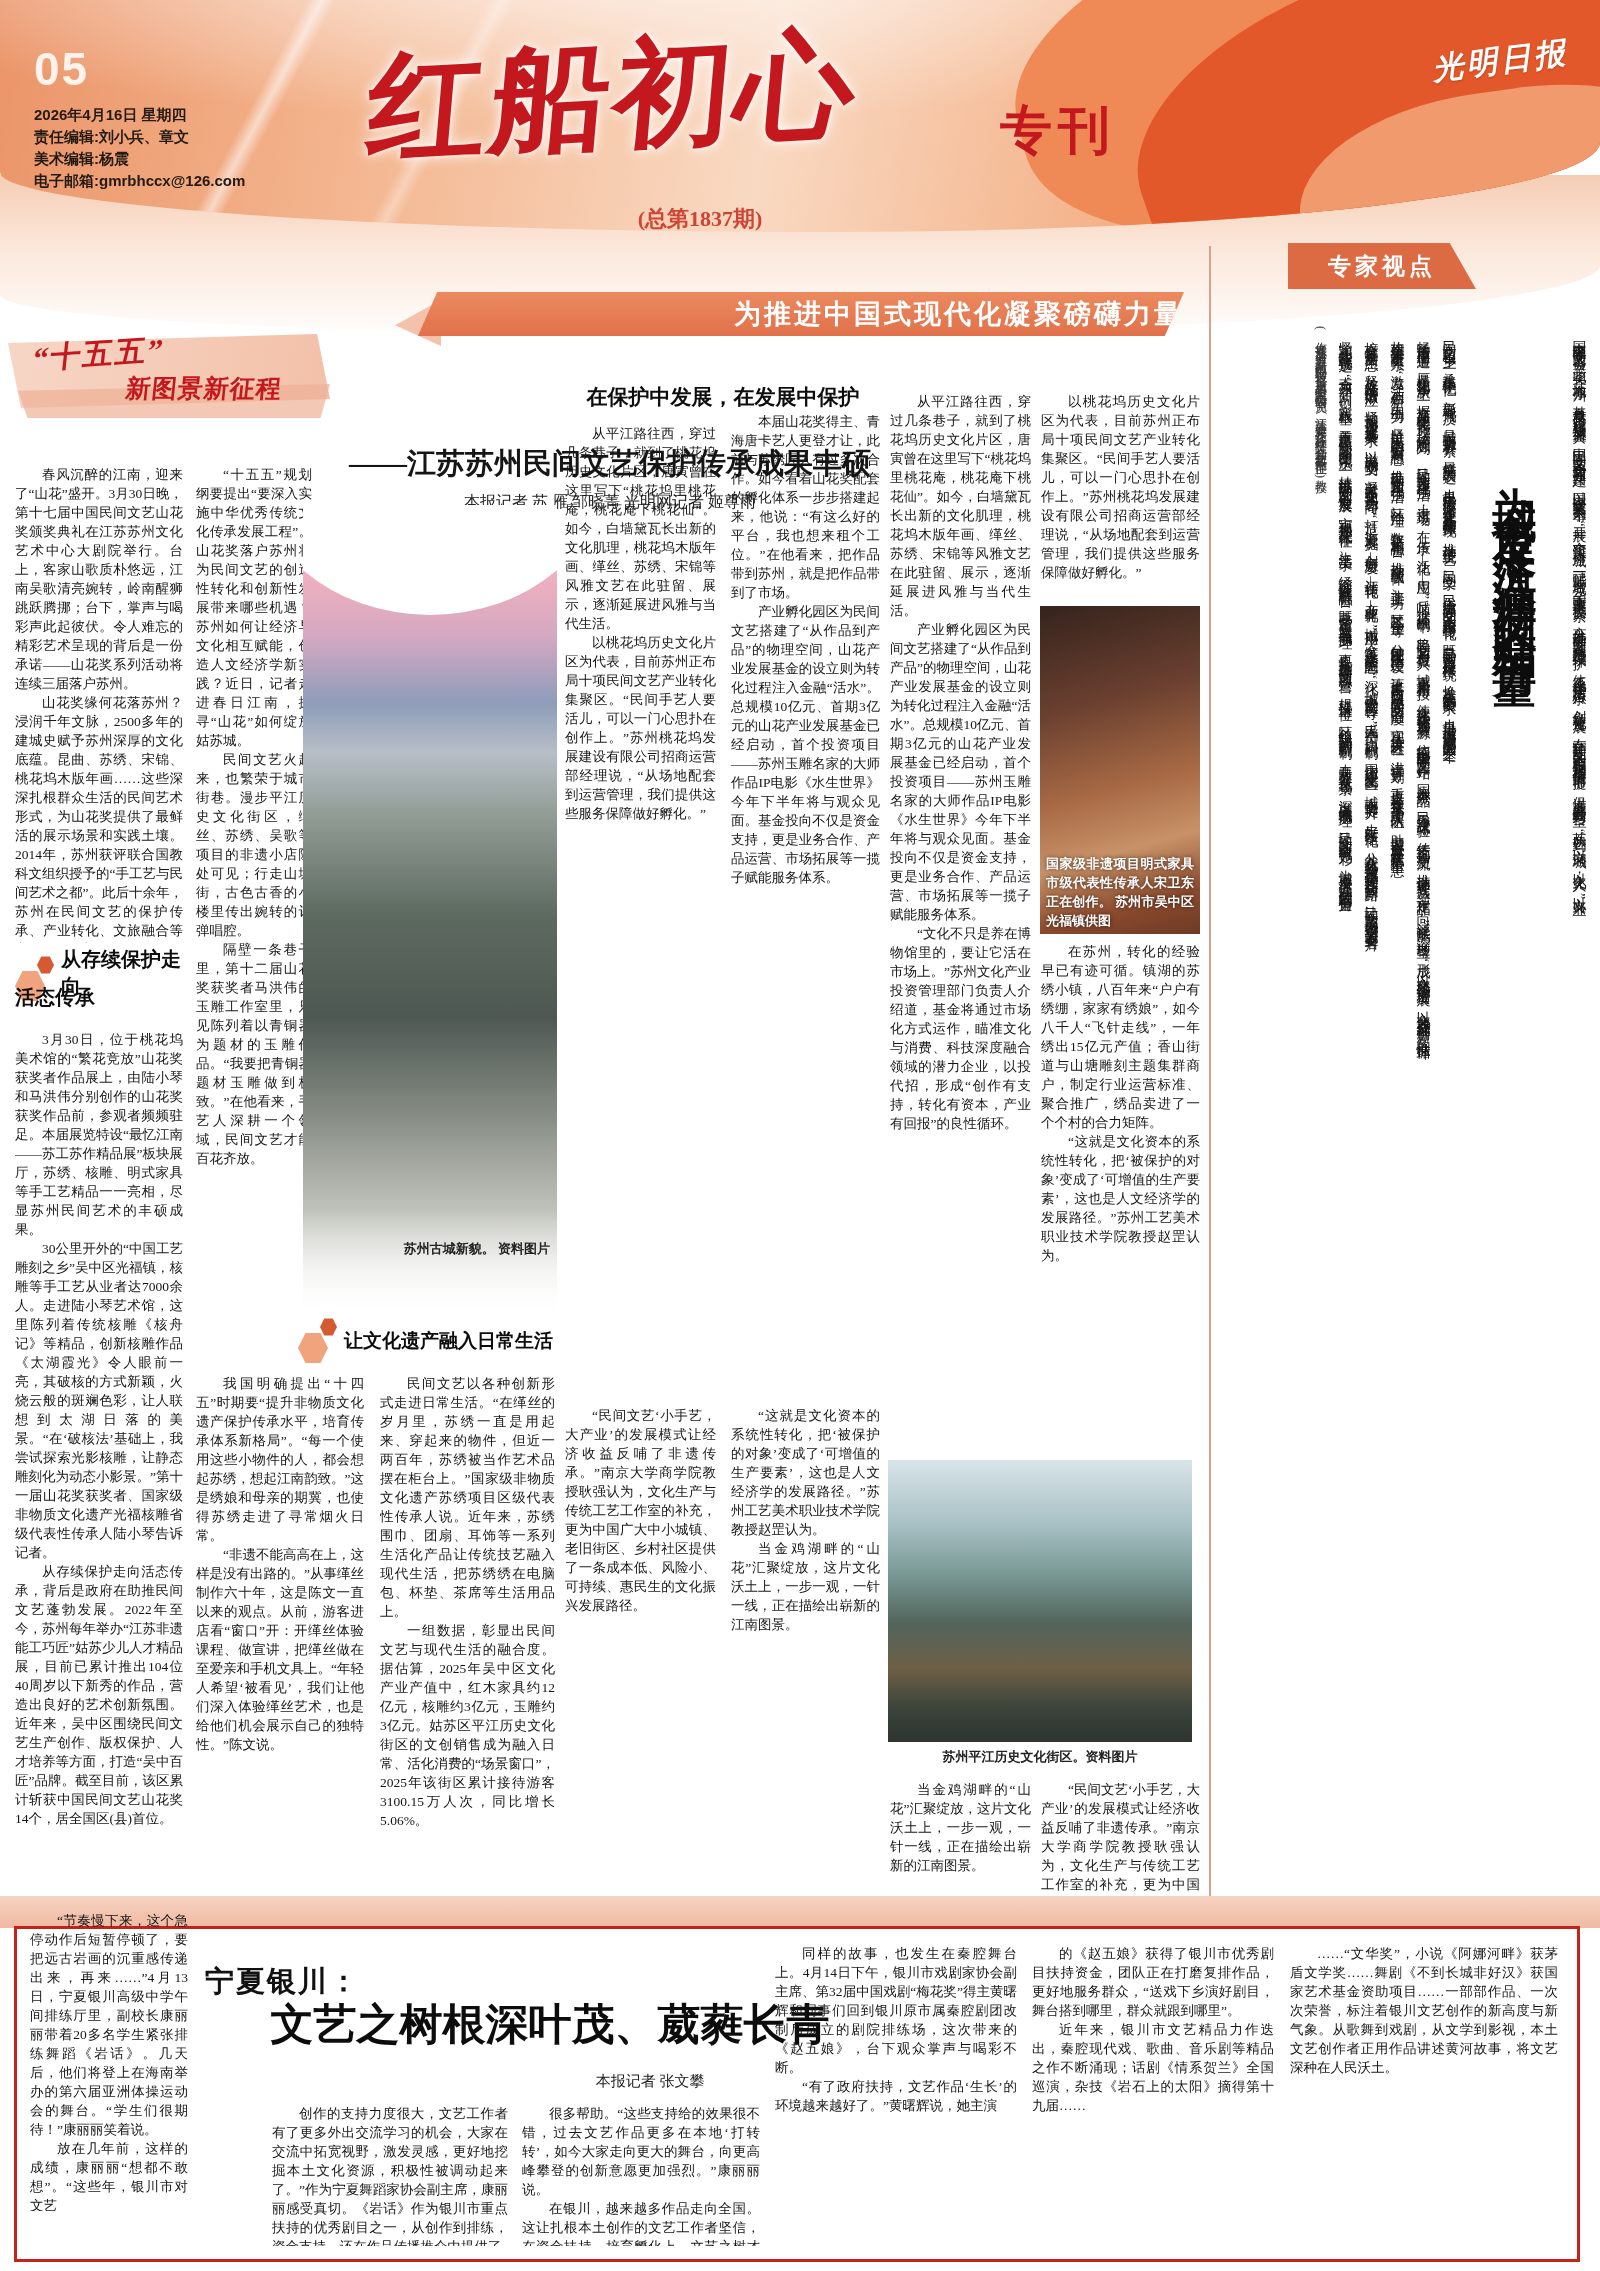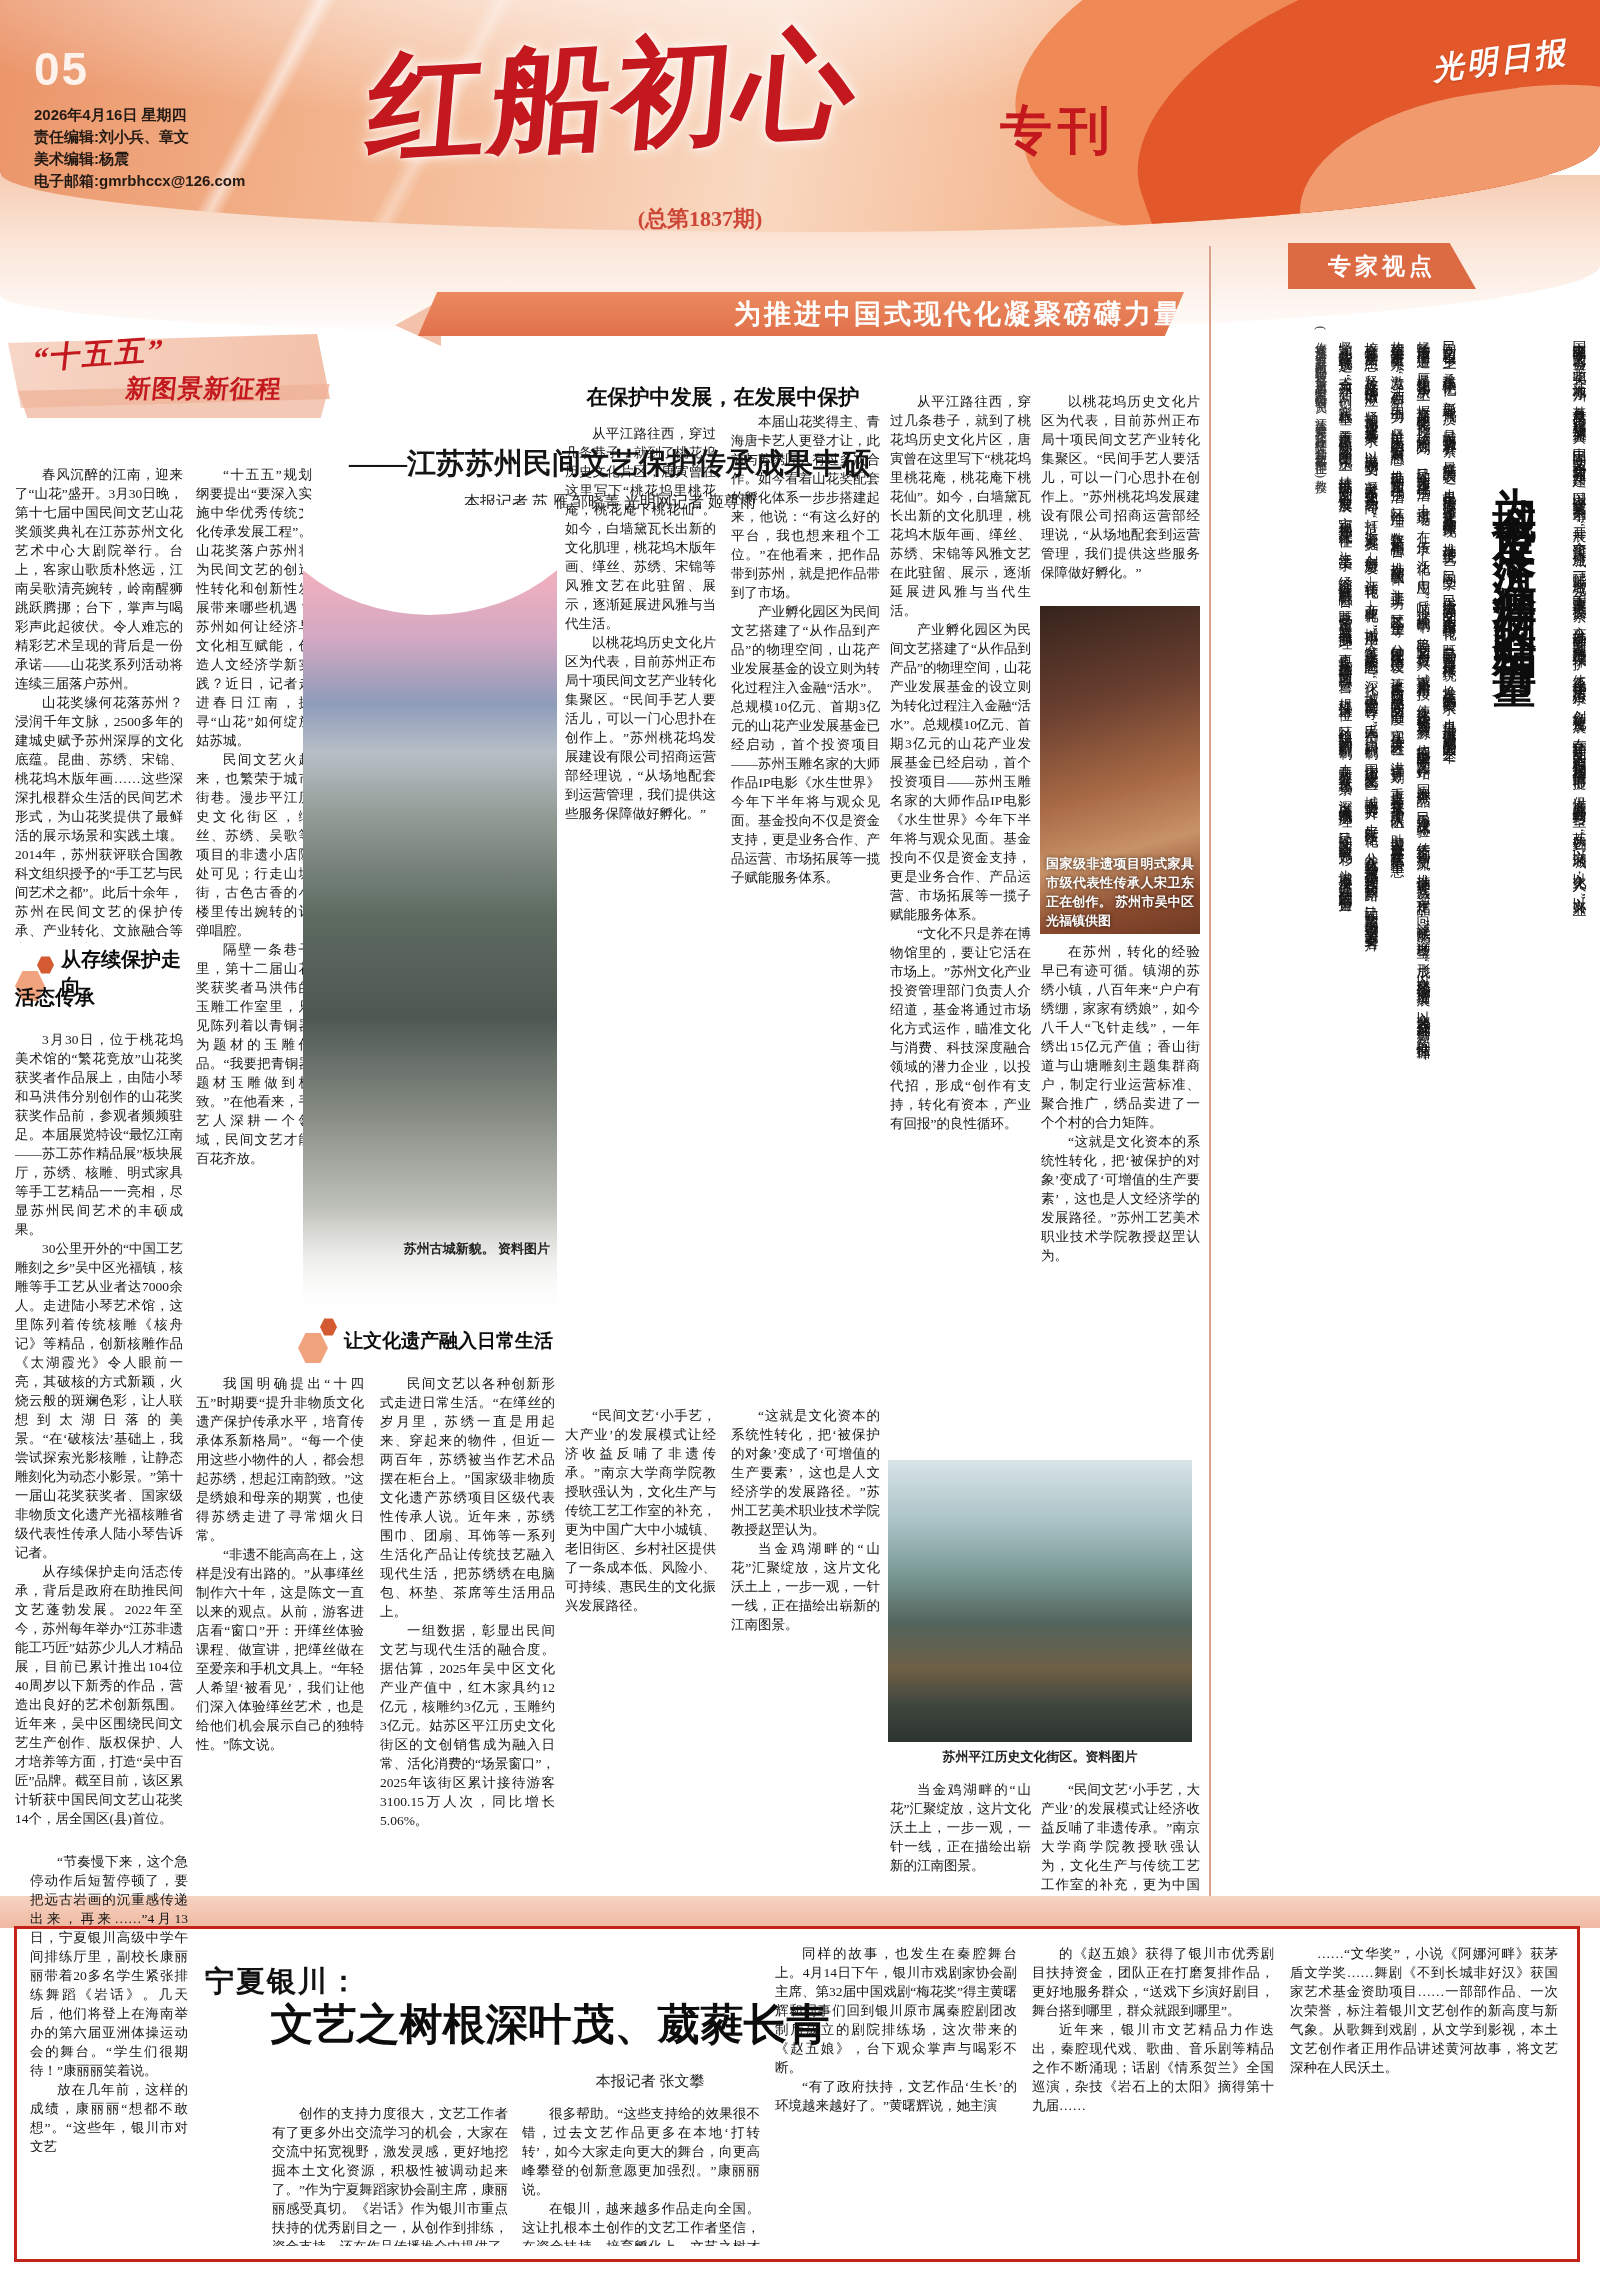--- a/index.html
+++ b/index.html
@@ -246,21 +246,21 @@
     <p>民间文艺植根乡土，承载集体记忆、彰显地方气质，是城市文明最朴素、最鲜活的表达，也是中华民族深厚审美文化底蕴的具体体现。推动传统工艺、民间文学、民俗表演等民间文艺的活态传承与转化，既是民间文艺自身延续传统、焕发生机的必然要求，也是推进城市内涵式发展的固本之举。</p>
     <p>畅通传承应用通道，厚植文化创新沃土。摒弃简单的文化设施“场馆静态陈列”，让民间文艺走进现代生活、走进市场，在“传承—活化—应用—反哺”循环机制中，将民间文艺与乡村振兴、城市更新相衔接，使文化资源转化为发展资源。依托国家级民间文艺工作站，同步举办绣品、民俗云浸式体验、传统工艺创新交流，推动评奖理念从“评定作品”向“评奖赋能”深度转型，形成“以文化引领经济增发展，以文化养育成经济创新”的良性循环。</p>
     <p>构建全要素进阶体系，激发“活态创新”内生动力。坚持以人民为中心的发展思想，推动民间文艺与现代生活、社区治理、数字技术相融合，推动空间载体、非遗工坊、社区工作室等15分钟便民生活圈建设，让更多市民在家门口感受民间文艺的温度，实现传承人进社区、进课堂计划，重点培育社会文化工艺主理人队伍，助力城市文脉在升级迭代中生生不息。</p>
     <p>培育全链条营商生态，释放人文经济倍增效应。紧扣城市产业文化发展要求，以滋养城市文明、凝聚市民文化共识为导向，打造“资源发掘—创意研发—评估转化—产业孵化—城市应用”全链条人文经济生态圈，深化“城市中的文脉传导、人民消费”协同机制，围绕历史文化街区、城市文明提升，走好街区活化、公共文化体验与城市美学经营相结合的新路，让民间文艺成为城市软实力的重要名片。</p>
     <p>坚守初心才能行稳致远，夯实苏州“两创”实践根基。善于厚植民间文艺空间的文化沃土，持续推动民间文艺创新性发展。审视和把握文化体征、生活美学、经济合理性的有机融合，既要坚守历史文脉与城乡肌理，也要扎实推进民间文艺项目运营、规模设计单位、社区组织联动的创新机制，走向开放公共文化场景，深度融入城市肌理，让民间文艺绽放时代光彩，为城市发展注入温润持久的精神力量。</p>
     <p id="xnote">(作者系江苏省习近平新时代中国特色社会主义思想研究中心特约研究员，江苏省委党校〔江苏行政学院〕社会和文化教研部主任、教授)</p>
   </div>
 
   <div class="abs" id="pinkband"></div>
   <div class="abs" id="bbox"></div>
-  <div class="abs bt" style="left:30px;top:1852px;width:158px;height:300px">
+  <div class="abs bt" style="left:30px;top:1911px;width:158px;height:300px">
     <p>“节奏慢下来，这个急停动作后短暂停顿了，要把远古岩画的沉重感传递出来，再来……”4月13日，宁夏银川高级中学午间排练厅里，副校长康丽丽带着20多名学生紧张排练舞蹈《岩话》。几天后，他们将登上在海南举办的第六届亚洲体操运动会的舞台。“学生们很期待！”康丽丽笑着说。</p>
     <p>放在几年前，这样的成绩，康丽丽“想都不敢想”。“这些年，银川市对文艺</p>
   </div>
   <div class="abs" id="bkicker">宁夏银川：</div>
   <div class="abs" id="btitle">文艺之树根深叶茂、葳蕤长青</div>
   <div class="abs" id="bby">本报记者 张文攀</div>
   <div class="abs bt" style="left:272px;top:2104px;width:236px;height:142px">
     <p>创作的支持力度很大，文艺工作者有了更多外出交流学习的机会，大家在交流中拓宽视野，激发灵感，更好地挖掘本土文化资源，积极性被调动起来了。”作为宁夏舞蹈家协会副主席，康丽丽感受真切。《岩话》作为银川市重点扶持的优秀剧目之一，从创作到排练，资金支持，还在作品传播推介中提供了</p>
   </div>
   <div class="abs bt" style="left:522px;top:2104px;width:238px;height:142px">

